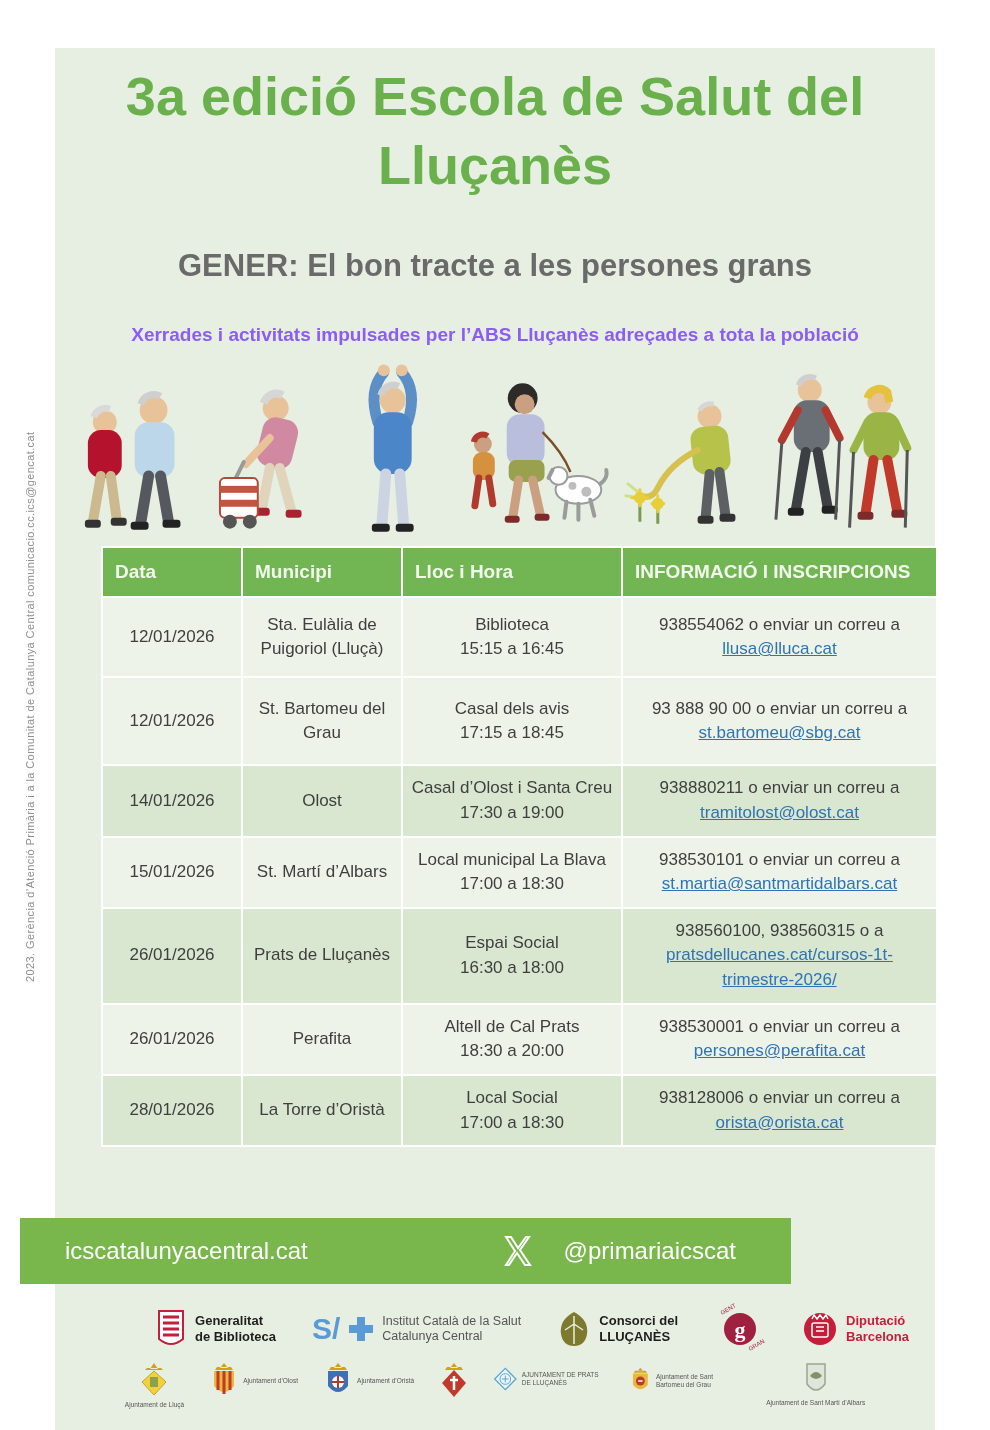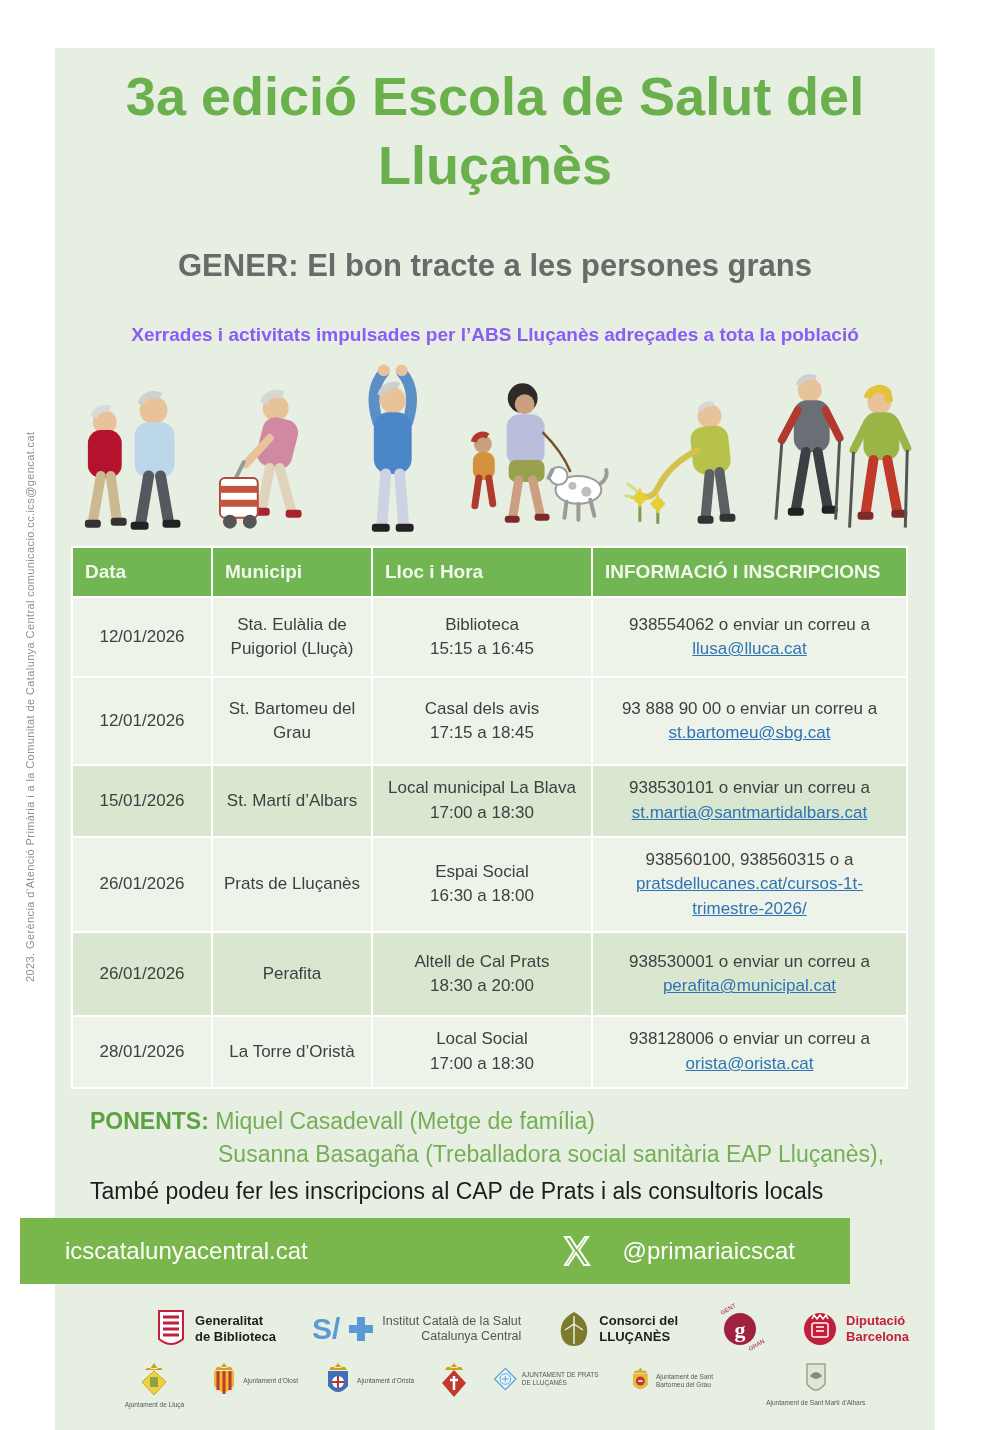--- a/index.html
+++ b/index.html
@@ -31,21 +31,21 @@
     font-size:19px; font-weight:bold; color:#8b5cf6;
   }
   
   .illustrations {
     margin-top:12px; padding:0 6px; height:182px;
     display:flex; justify-content:space-between; align-items:flex-end;
   }
   .illustrations svg { display:block; }
   
   table.schedule {
-    border-collapse:collapse; margin:6px 0 0 16px; width:835px;
+    border-collapse:collapse; margin:6px 0 0 46px; width:835px;
     table-layout:fixed;
   }
   table.schedule col.c1 { width:140px; }
   table.schedule col.c2 { width:160px; }
   table.schedule col.c3 { width:220px; }
   table.schedule col.c4 { width:315px; }
   table.schedule th, table.schedule td { border:2px solid #ffffff; }
   table.schedule th {
     background:#72b553; color:#f2f8ec; text-align:left;
     font-size:19px; font-weight:bold; padding:12px 12px; height:24px;
@@ -61,38 +61,38 @@
   td.info { font-size:15px; line-height:1.85; color:#333; }
   td.info a { color:#2e74b5; text-decoration:underline; cursor:pointer; }
   
   .ponents { margin:16px 20px 0 35px; font-size:23px; line-height:1.45; }
   .ponents .label { color:#5ca244; font-weight:bold; }
   .ponents .speaker { color:#74ae57; }
   .ponents-line2 { margin-left:128px; }
   .ponents-note { margin-top:4px; color:#1d1d1d; }
   
   .footer-bar {
-    position:absolute; left:20px; top:1218px; width:830px; height:66px;
+    position:absolute; left:20px; top:1218px; width:771px; height:66px;
     background:#79b74d; display:flex; align-items:center; color:#ffffff;
   }
   .footer-site { margin-left:45px; font-size:24px; }
   .footer-right { margin-left:auto; margin-right:55px; display:flex; align-items:center; gap:30px; }
   .footer-handle { font-size:24px; }
   
   .logos-row1 {
     position:absolute; left:0; top:1298px; width:990px; height:62px;
     display:flex; justify-content:center; align-items:center; gap:36px;padding-left:36px;
   }
   .logos-row2 {
     position:absolute; left:0; top:1362px; width:990px; height:64px;
     display:flex; justify-content:center; align-items:flex-start; gap:26px;
   }
   .logo-item { display:flex; align-items:center; gap:8px; }
   .logo-item .l1 { font-size:13px; font-weight:bold; color:#1d1d1d; line-height:1.2; }
-  .logo-item .l1.gray { color:#555; font-weight:normal; font-size:12.5px;text-align:right; }
+  .logo-item .l1.gray { color:#555; font-weight:normal; font-size:12.5px; }
   .logo-item .l1.red { color:#c41e3a; }
   .ics-s { font-size:30px; color:#5b9bd5; font-weight:bold; }
   .muni { display:flex; align-items:center; gap:5px; max-width:110px; }
   .muni .cap { font-size:6.5px; color:#555; line-height:1.25; }
   .muni.stack { flex-direction:column; gap:1px; text-align:center; }
 </style>
 </head>
 <body>
 
 <div class="side-credit">2023. Gerència d’Atenció Primària i a la Comunitat de Catalunya Central     comunicacio.cc.ics@gencat.cat</div>
@@ -237,20 +237,29 @@
       <tr>
         <td>12/01/2026</td>
         <td>St. Bartomeu del Grau</td>
         <td>
             <div>Casal dels avis</div>
             <div>17:15  a 18:45</div>
           </td>
         <td class="info"><span>93 888 90 00 o enviar un correu a</span> <a href="#">st.bartomeu@sbg.cat</a></td>
       </tr>
       <tr>
+        <td>14/01/2026</td>
+        <td>Olost</td>
+        <td>
+            <div>Casal d’Olost i Santa Creu</div>
+            <div>17:30 a 19:00</div>
+          </td>
+        <td class="info"><span>938880211 o enviar un correu a</span> <a href="#">tramitolost@olost.cat</a></td>
+      </tr>
+      <tr>
         <td>15/01/2026</td>
         <td>St. Martí d’Albars</td>
         <td>
             <div>Local municipal La Blava</div>
             <div>17:00 a 18:30</div>
           </td>
         <td class="info"><span>938530101 o enviar un correu a</span> <a href="#">st.martia@santmartidalbars.cat</a></td>
       </tr>
       <tr>
         <td>26/01/2026</td>
@@ -261,39 +270,34 @@
           </td>
         <td class="info"><span>938560100,  938560315 o a</span> <a href="#">pratsdellucanes.cat/cursos-1t-trimestre-2026/</a></td>
       </tr>
       <tr>
         <td>26/01/2026</td>
         <td>Perafita</td>
         <td>
             <div>Altell de Cal Prats</div>
             <div>18:30 a 20:00</div>
           </td>
-        <td class="info"><span>938530001 o enviar un correu a</span> <a href="#">perafita@municipal.cat</a></td>
+        <td class="info"><span>938530001 o enviar un correu a</span> <a href="#">persones@perafita.cat</a></td>
       </tr>
       <tr>
         <td>28/01/2026</td>
         <td>La Torre d’Oristà</td>
         <td>
             <div>Local Social</div>
             <div>17:00 a 18:30</div>
           </td>
         <td class="info"><span>938128006 o enviar un correu a</span> <a href="#">orista@orista.cat</a></td>
       </tr>
     </tbody>
   </table>
 
-  <div class="ponents">
-    <div><span class="label">PONENTS:</span> <span class="speaker">Miquel Casadevall (Metge de família)</span></div>
-    <div class="ponents-line2 speaker">Susanna Basagaña (Treballadora social sanitària EAP Lluçanès),</div>
-    <div class="ponents-note">També podeu fer les inscripcions al CAP de Prats i als consultoris locals</div>
-  </div>
 </div>
 
 <div class="footer-bar">
   <span class="footer-site">icscatalunyacentral.cat</span>
   <span class="footer-right">
     <svg width="32" height="32" viewBox="0 0 32 32">
         <path d="M4 2 L13 16 L4 30 L7 30 L15 18 L23 30 L28 30 L18 15 L27 2 L24 2 L16 13 L9 2 Z" fill="none" stroke="#ffffff" stroke-width="2"></path>
       </svg>
     <span class="footer-handle">@primariaicscat</span>
   </span>

